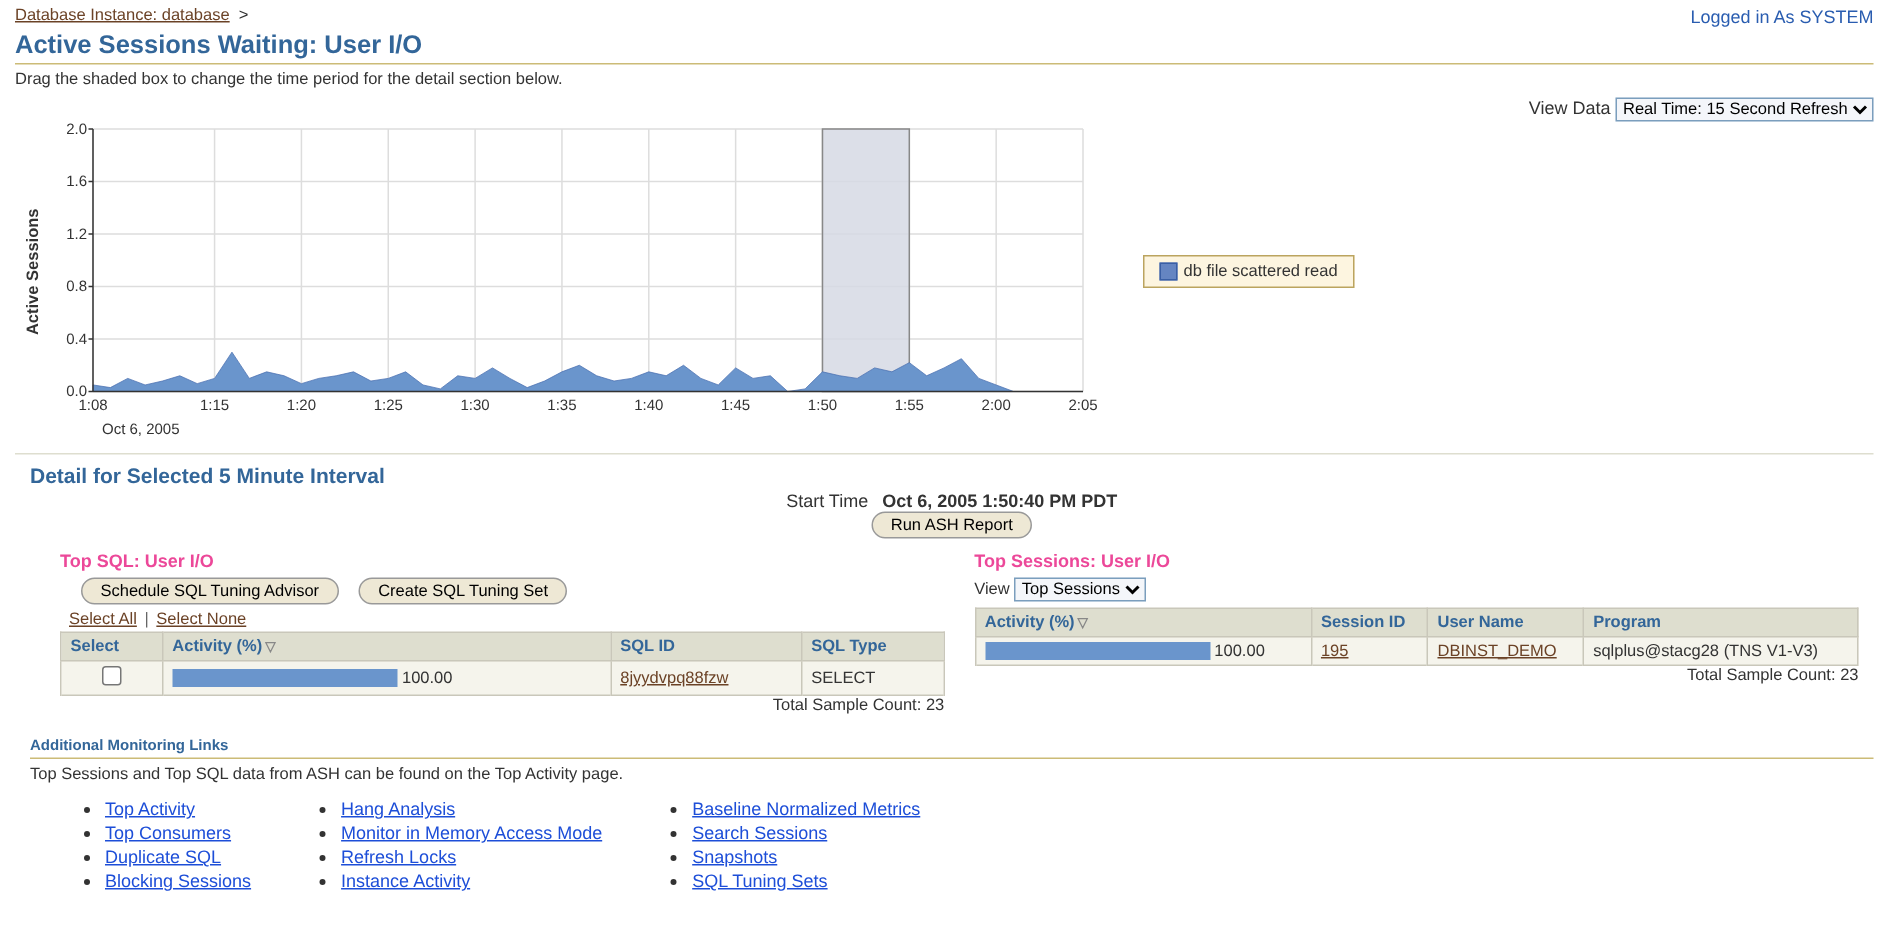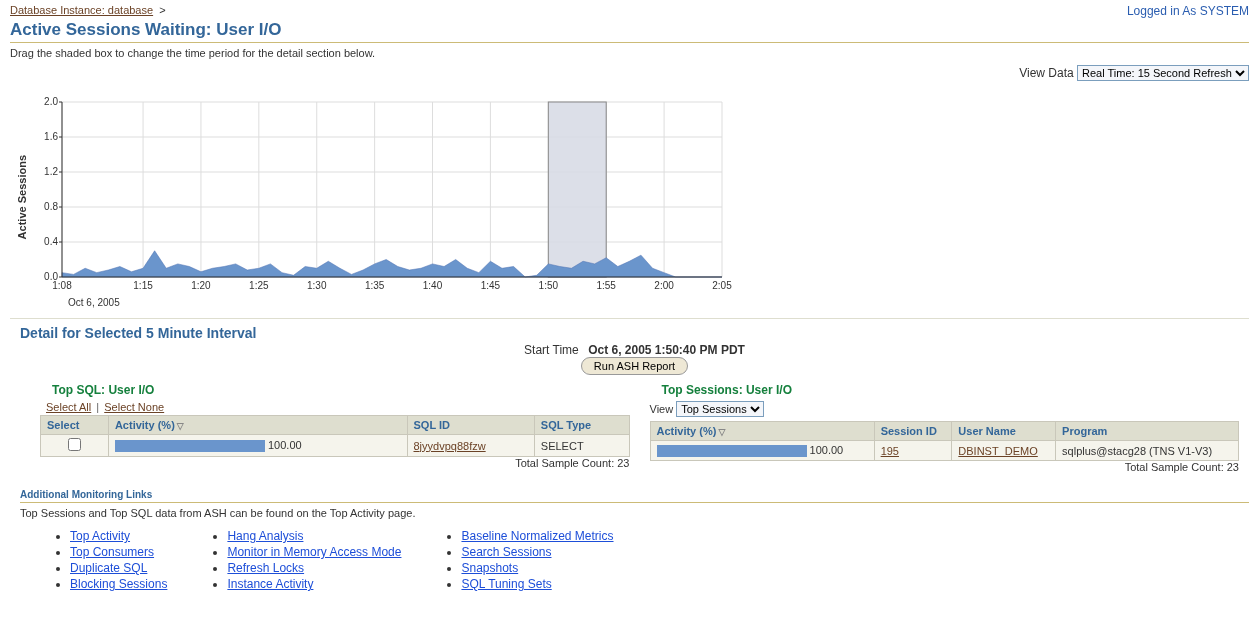--- a/index.html
+++ b/index.html
@@ -37,21 +37,21 @@
     border: none;
     border-top: 1px solid #ccbb77;
     margin: 2px 0 4px 0;
   }
   .instr {
     font-size: 11px;
     margin: 2px 0 6px 0;
   }
   .view-data-row {
     text-align: right;
-    margin-bottom: 16px;
+    margin-bottom: 0;
   }
   select {
     font-size: 11px;
     background: #f4f6fa;
     border: 1px solid #7b9ebd;
   }
   
   .chart-holder {
     display: flex;
     align-items: center;
@@ -124,24 +124,24 @@
     cursor: pointer;
     font-family: inherit;
   }
   .two-col {
     display: flex;
     gap: 20px;
     padding: 0 10px 0 30px;
   }
   .col { flex: 1; min-width: 0; }
   h3.sub {
-    color: #15803d;
+    color: #ec4899;
     font-size: 12px;
     font-weight: bold;
-    margin: 4px 12px;
+    margin: 4px 0;
   }
   .btn-row {
     margin: 4px 0 4px 14px;
   }
   .sel-links {
     margin: 2px 0 2px 6px;
     font-size: 11px;
   }
   .sel-links .sep {
     color: #666;
@@ -287,38 +287,46 @@
       <path d="M 30 180 L 30 175.625 L 41.578947368421055 177.375 L 53.1578947368421 171.25 L 64.73684210526315 175.625 L 76.3157894736842 173 L 87.89473684210526 169.5 L 99.47368421052632 174.75 L 111.05263157894737 171.25 L 122.63157894736841 153.75 L 134.21052631578948 171.25 L 145.78947368421052 166.875 L 157.36842105263156 169.5 L 168.94736842105263 174.75 L 180.52631578947367 171.25 L 192.10526315789474 169.5 L 203.68421052631578 166.875 L 215.26315789473682 173 L 226.8421052631579 171.25 L 238.42105263157893 166.875 L 250 175.625 L 261.57894736842104 178.25 L 273.1578947368421 169.5 L 284.7368421052631 171.25 L 296.3157894736842 164.25 L 307.89473684210526 171.25 L 319.4736842105263 177.375 L 331.05263157894734 173 L 342.6315789473684 166.875 L 354.2105263157895 162.5 L 365.7894736842105 169.5 L 377.36842105263156 173 L 388.94736842105266 171.25 L 400.52631578947364 166.875 L 412.10526315789474 169.5 L 423.6842105263158 162.5 L 435.2631578947369 171.25 L 446.84210526315786 175.625 L 458.42105263157896 164.25 L 470 171.25 L 481.57894736842104 169.5 L 493.1578947368421 180 L 504.7368421052632 178.25 L 516.3157894736842 166.875 L 527.8947368421052 169.5 L 539.4736842105262 171.25 L 551.0526315789474 164.25 L 562.6315789473684 166.875 L 574.2105263157895 160.75 L 585.7894736842105 169.5 L 597.3684210526316 164.25 L 608.9473684210526 158.125 L 620.5263157894736 171.25 L 632.1052631578947 175.625 L 643.6842105263158 180 L 655.2631578947368 180 L 666.8421052631579 180 L 678.421052631579 180 L 690 180 L 690 180 Z" fill="#6a95cc" stroke="#4a6fb0" stroke-width="0.5"></path>
       <line x1="30" y1="5" x2="30" y2="180" stroke="#333"></line>
       <line x1="30" y1="180" x2="690" y2="180" stroke="#333"></line>
       <line x1="27" y1="180" x2="30" y2="180" stroke="#333"></line>
       <line x1="27" y1="145" x2="30" y2="145" stroke="#333"></line>
       <line x1="27" y1="110" x2="30" y2="110" stroke="#333"></line>
       <line x1="27" y1="75" x2="30" y2="75" stroke="#333"></line>
       <line x1="27" y1="40" x2="30" y2="40" stroke="#333"></line>
       <line x1="27" y1="5" x2="30" y2="5" stroke="#333"></line>
     </svg>
+  <div class="legend-box">
+    <span class="legend-swatch"></span><span>db file scattered read</span>
+  </div>
 </div>
 <div class="chart-date">Oct 6, 2005</div>
 
 <div class="section-sep"></div>
 
 <h2 class="section">Detail for Selected 5 Minute Interval</h2>
 <div class="start-row">
   <div>
     <span class="label">Start Time</span>
     <span class="value">Oct 6, 2005 1:50:40 PM PDT</span>
   </div>
   <button class="oem-button">Run ASH Report</button>
 </div>
 
 <div class="two-col">
 
   <div class="col">
     <h3 class="sub">Top SQL: User I/O</h3>
+    <div class="btn-row">
+      <button class="oem-button">Schedule SQL Tuning Advisor</button>
+      &nbsp;&nbsp;
+      <button class="oem-button">Create SQL Tuning Set</button>
+    </div>
     <div class="sel-links">
       <a>Select All</a>
       <span class="sep">|</span>
       <a>Select None</a>
     </div>
     <table class="data">
       <thead>
         <tr>
           <th>Select</th>
           <th class="sorted">Activity (%)</th>

